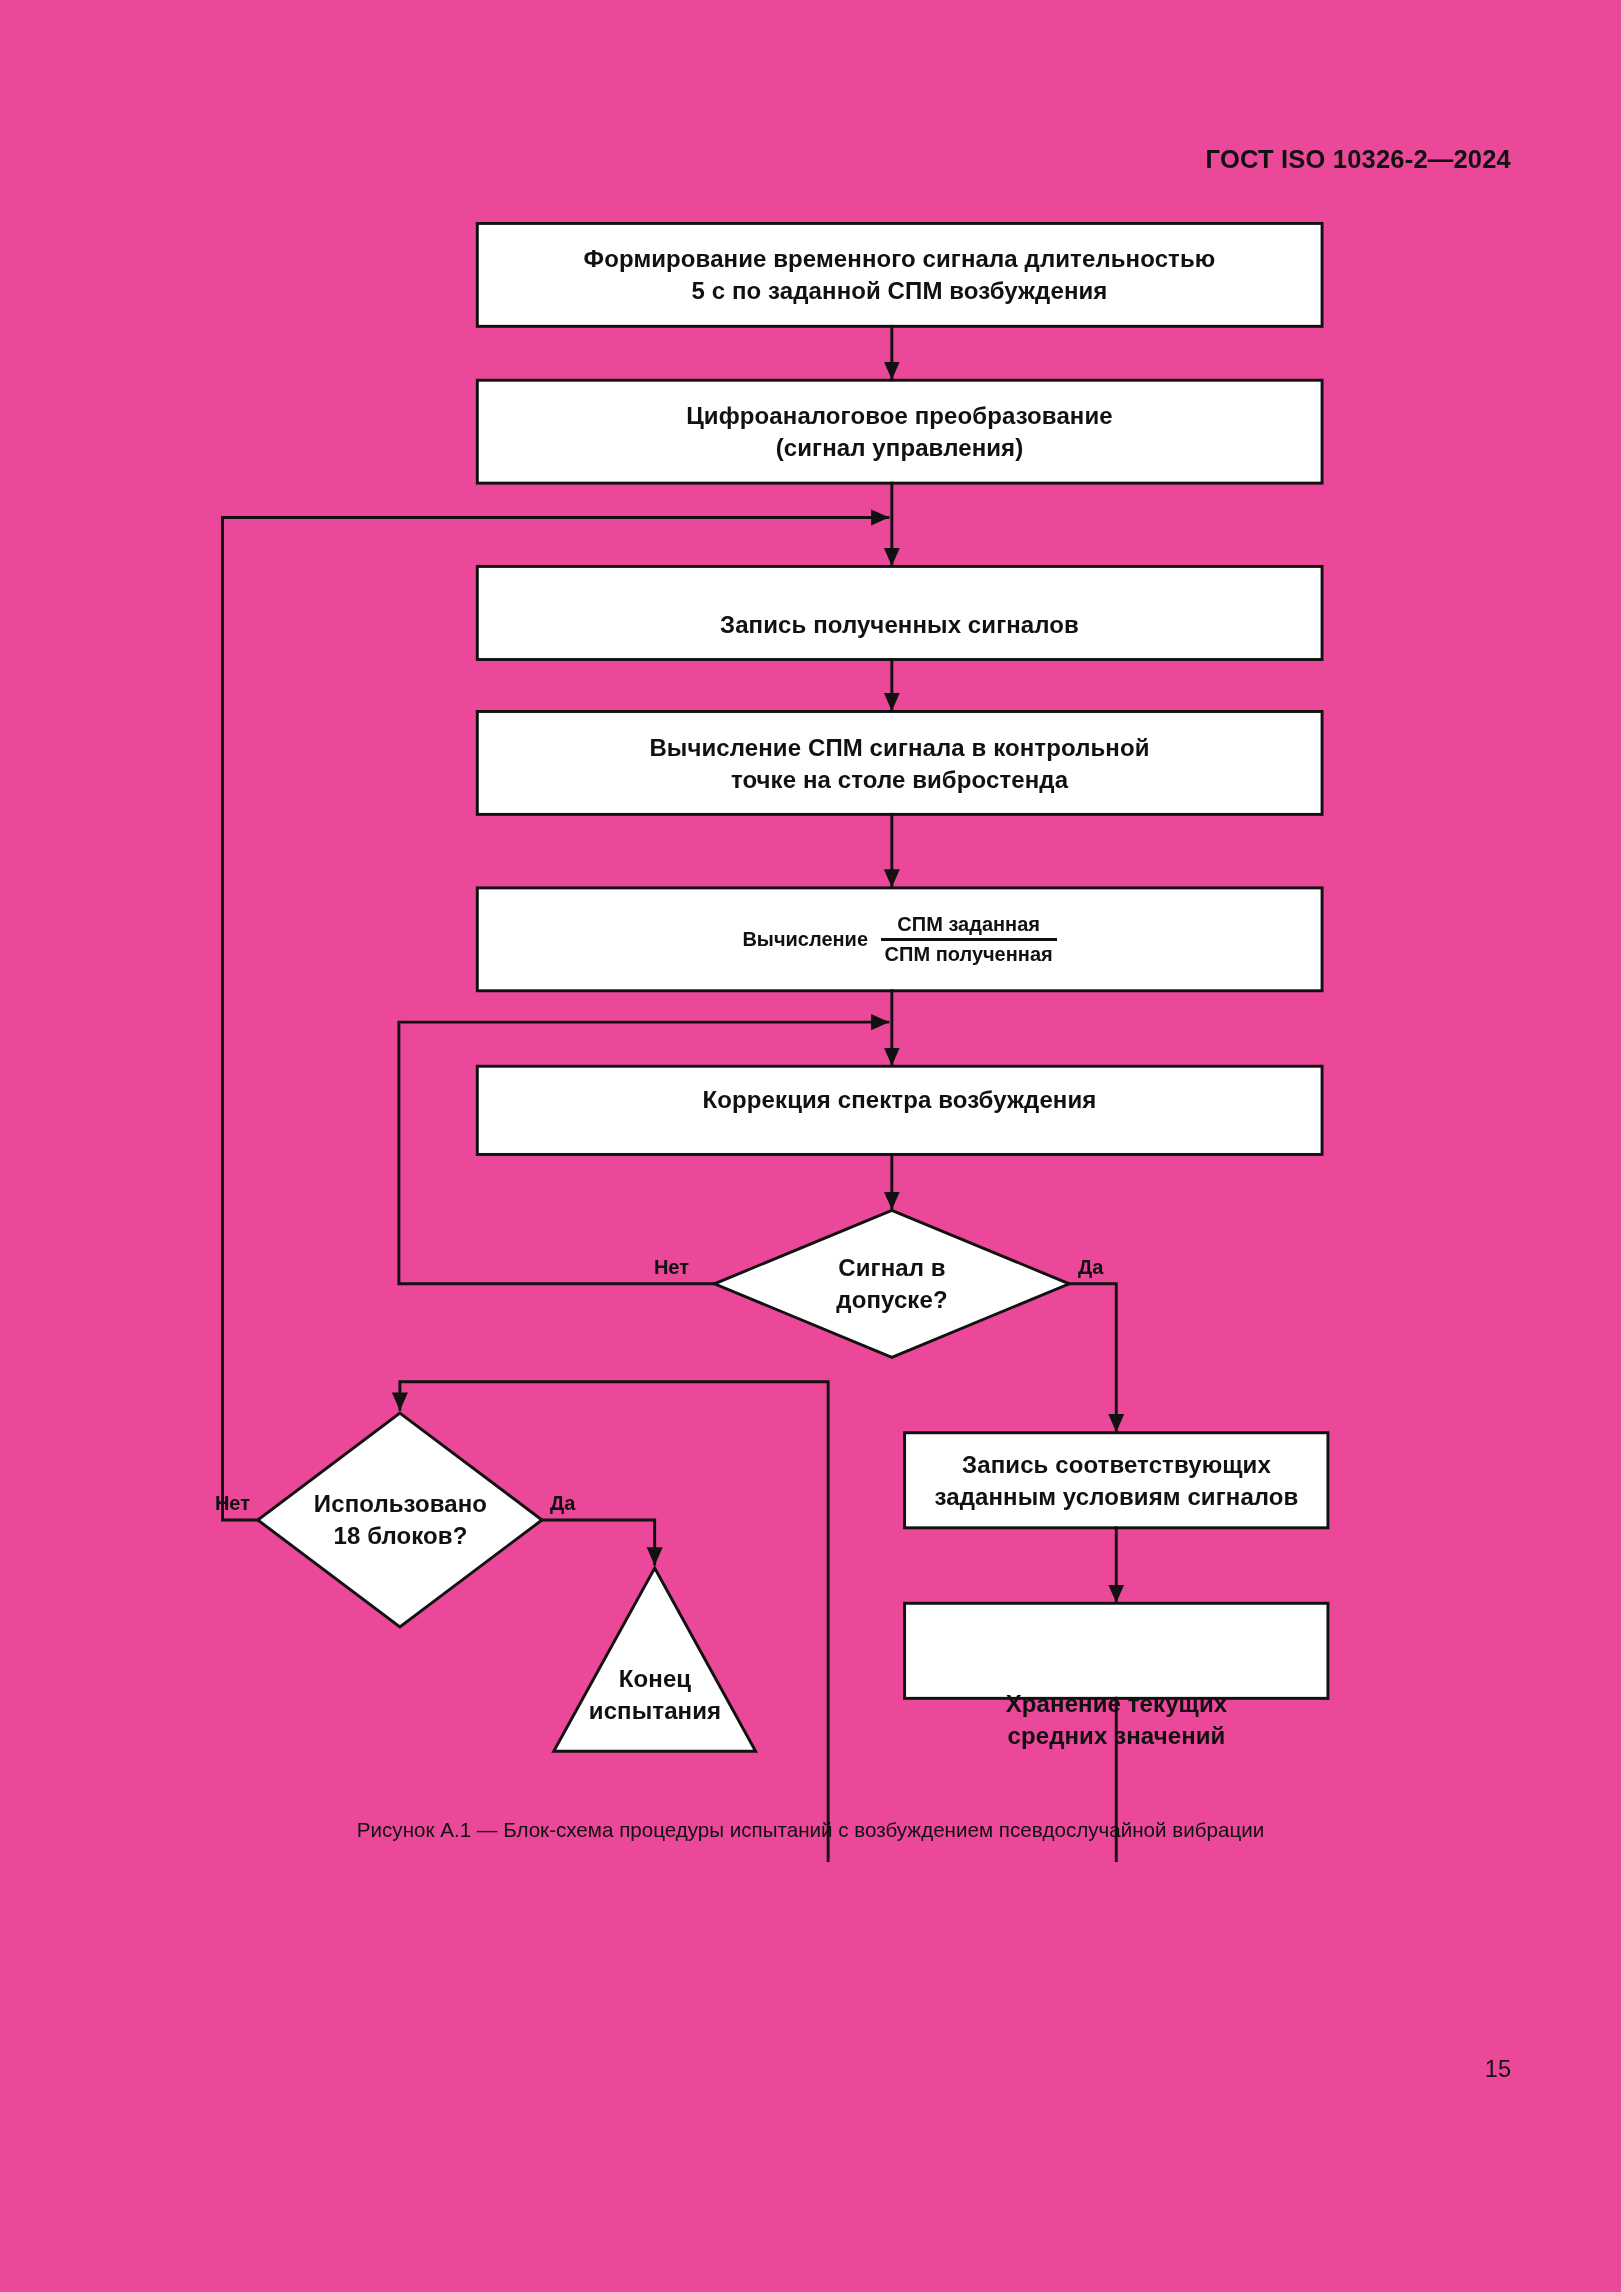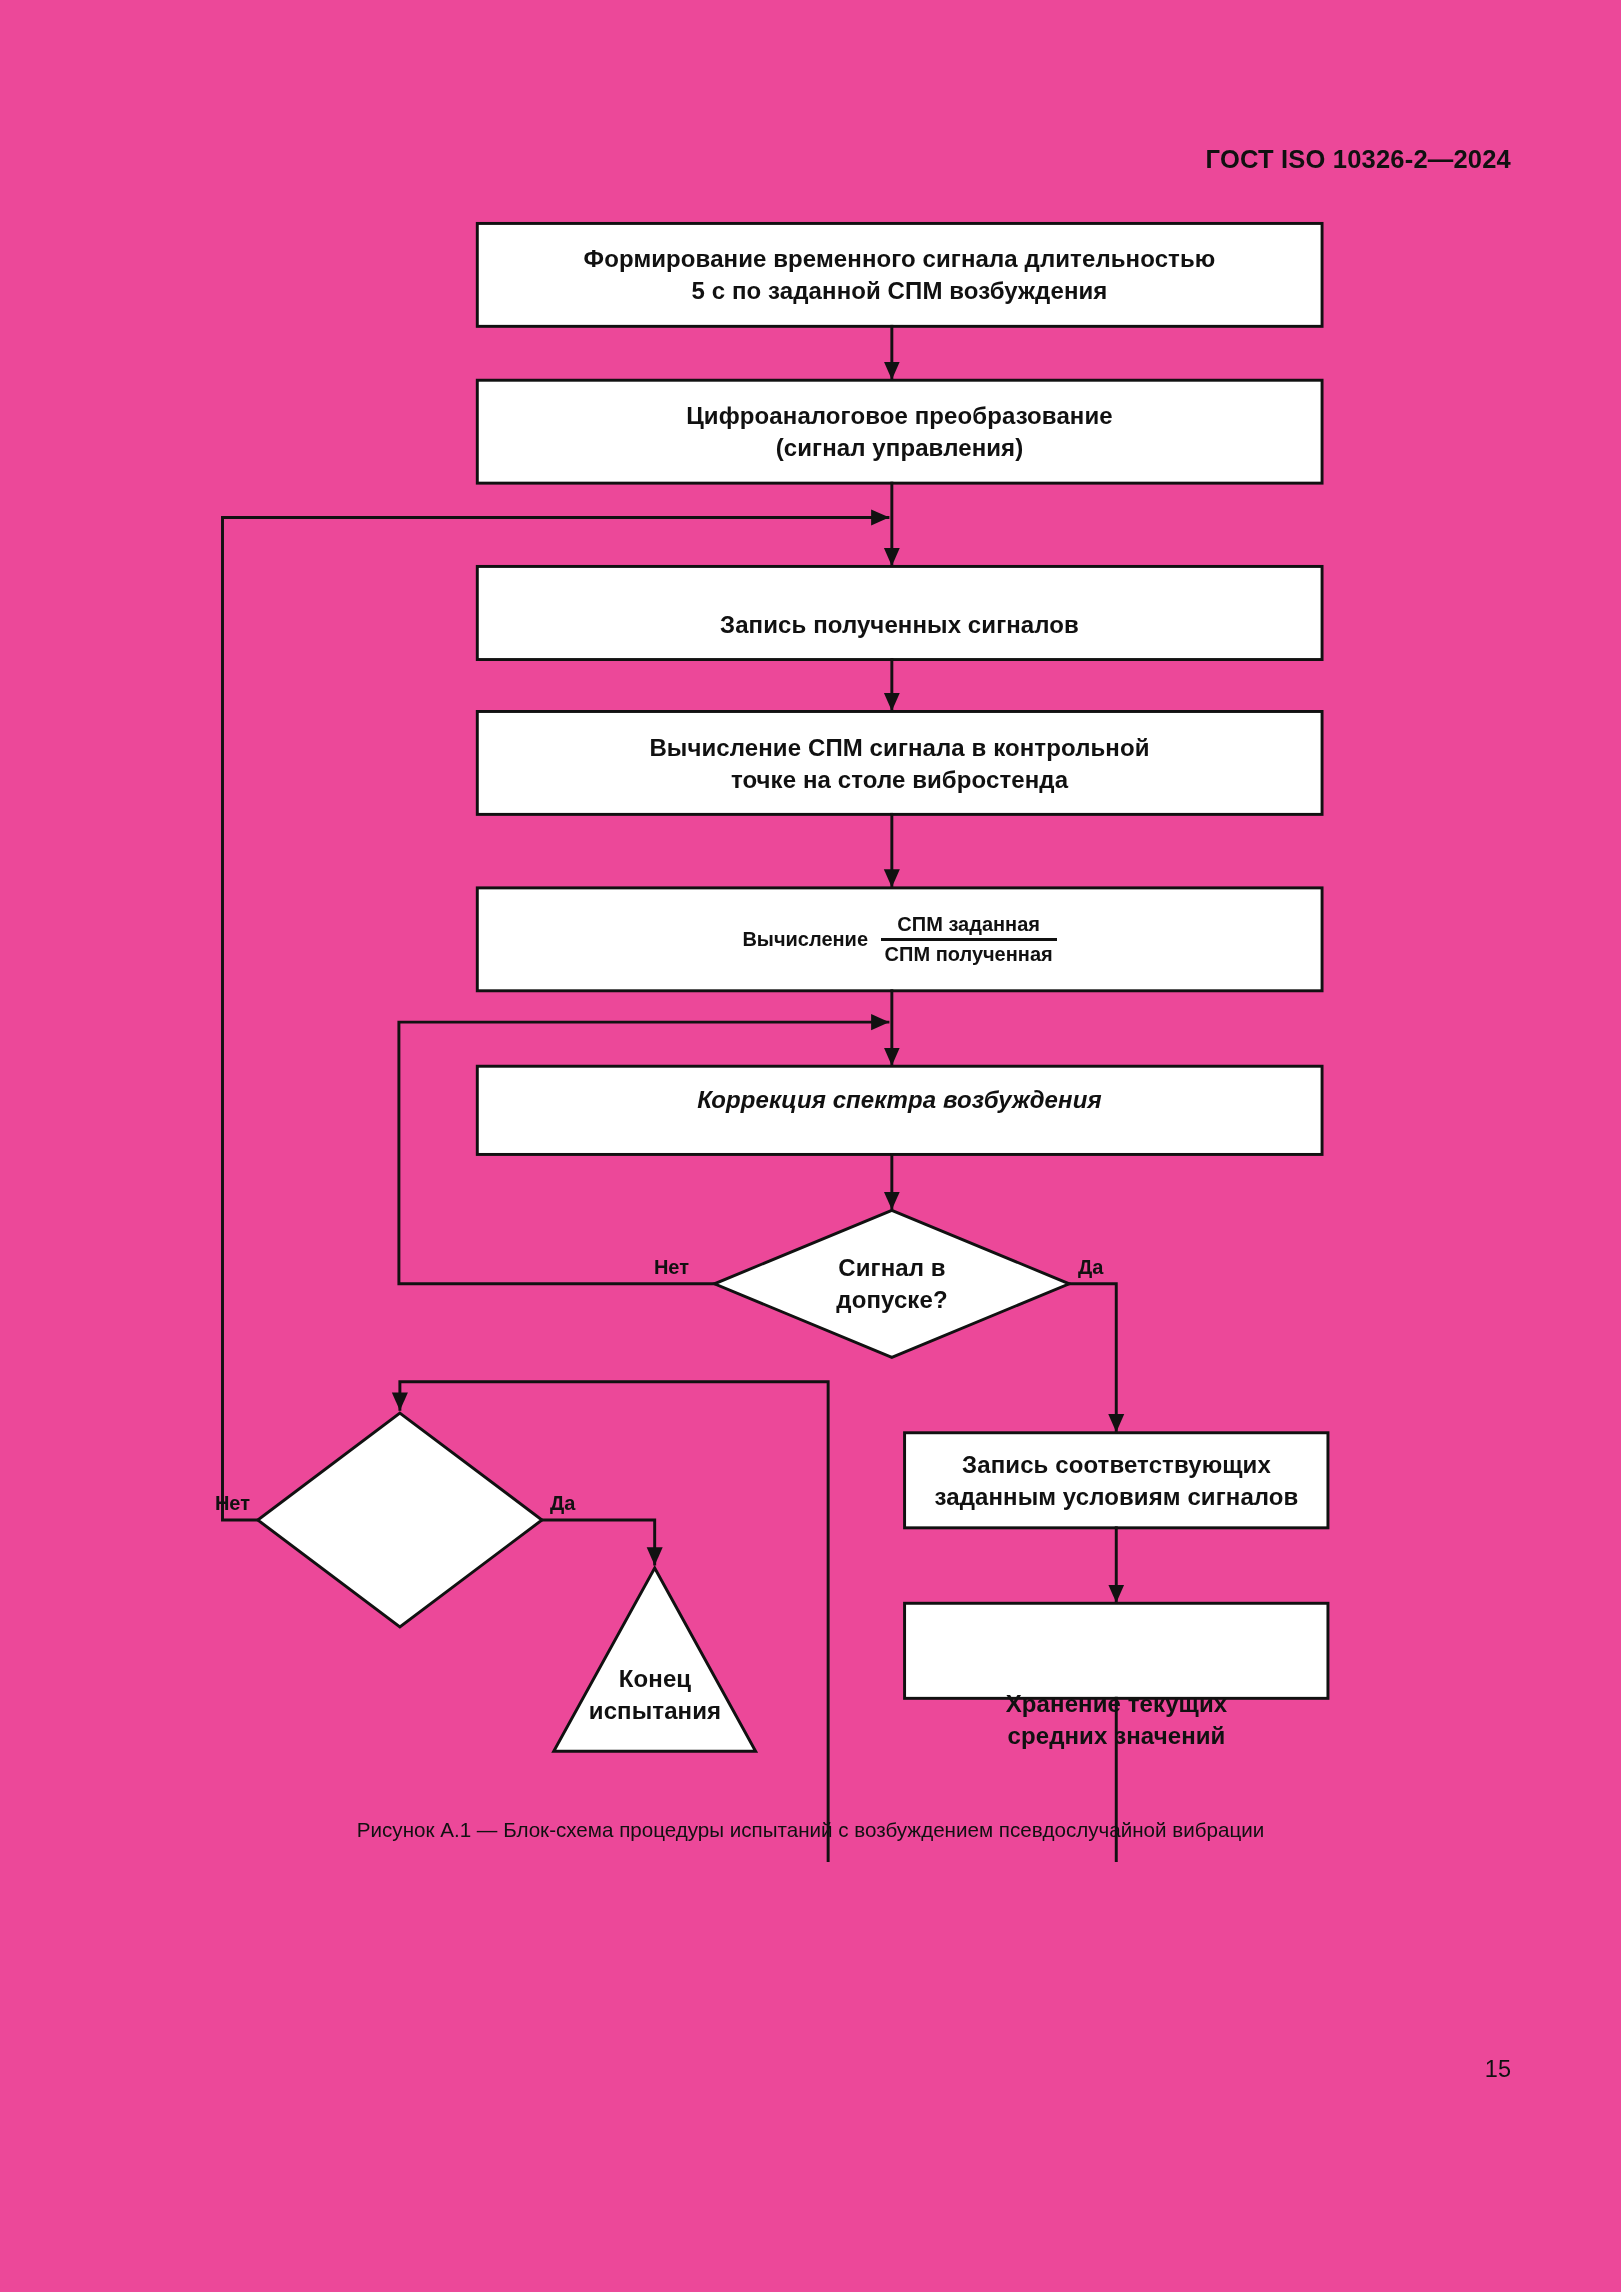--- a/index.html
+++ b/index.html
@@ -136,29 +136,33 @@
 
     <div class="frac-wrap" style="left:477px;top:888px;width:845px;height:103px;">
       <span>Вычисление</span>
       <span class="frac">
         <span class="num">СПМ заданная</span>
         <span class="bar"></span>
         <span class="den">СПМ полученная</span>
       </span>
     </div>
 
-    <div class="node-label" style="left:477px;top:1066px;width:845px;height:67px;font-style:italic;">
+    <div class="node-label" style="left:477px;top:1066px;width:845px;height:67px;">
       <span>Коррекция спектра возбуждения</span>
     </div>
 
     <div class="node-label" style="left:744px;top:1227px;width:296px;height:114px;">
       <span>Сигнал в</span>
       <span>допуске?</span>
     </div>
 
+    <div class="node-label" style="left:268px;top:1466px;width:265px;height:108px;">
+      <span>Использовано</span>
+      <span>18 блоков?</span>
+    </div>
 
     <div class="node-label" style="left:905px;top:1433px;width:423px;height:95px;border-radius:24px;">
       <span>Запись соответствующих</span>
       <span>заданным условиям сигналов</span>
     </div>
 
     <div class="node-label" style="left:905px;top:1672px;width:423px;height:95px;">
       <span>Хранение текущих</span>
       <span>средних значений</span>
     </div>

